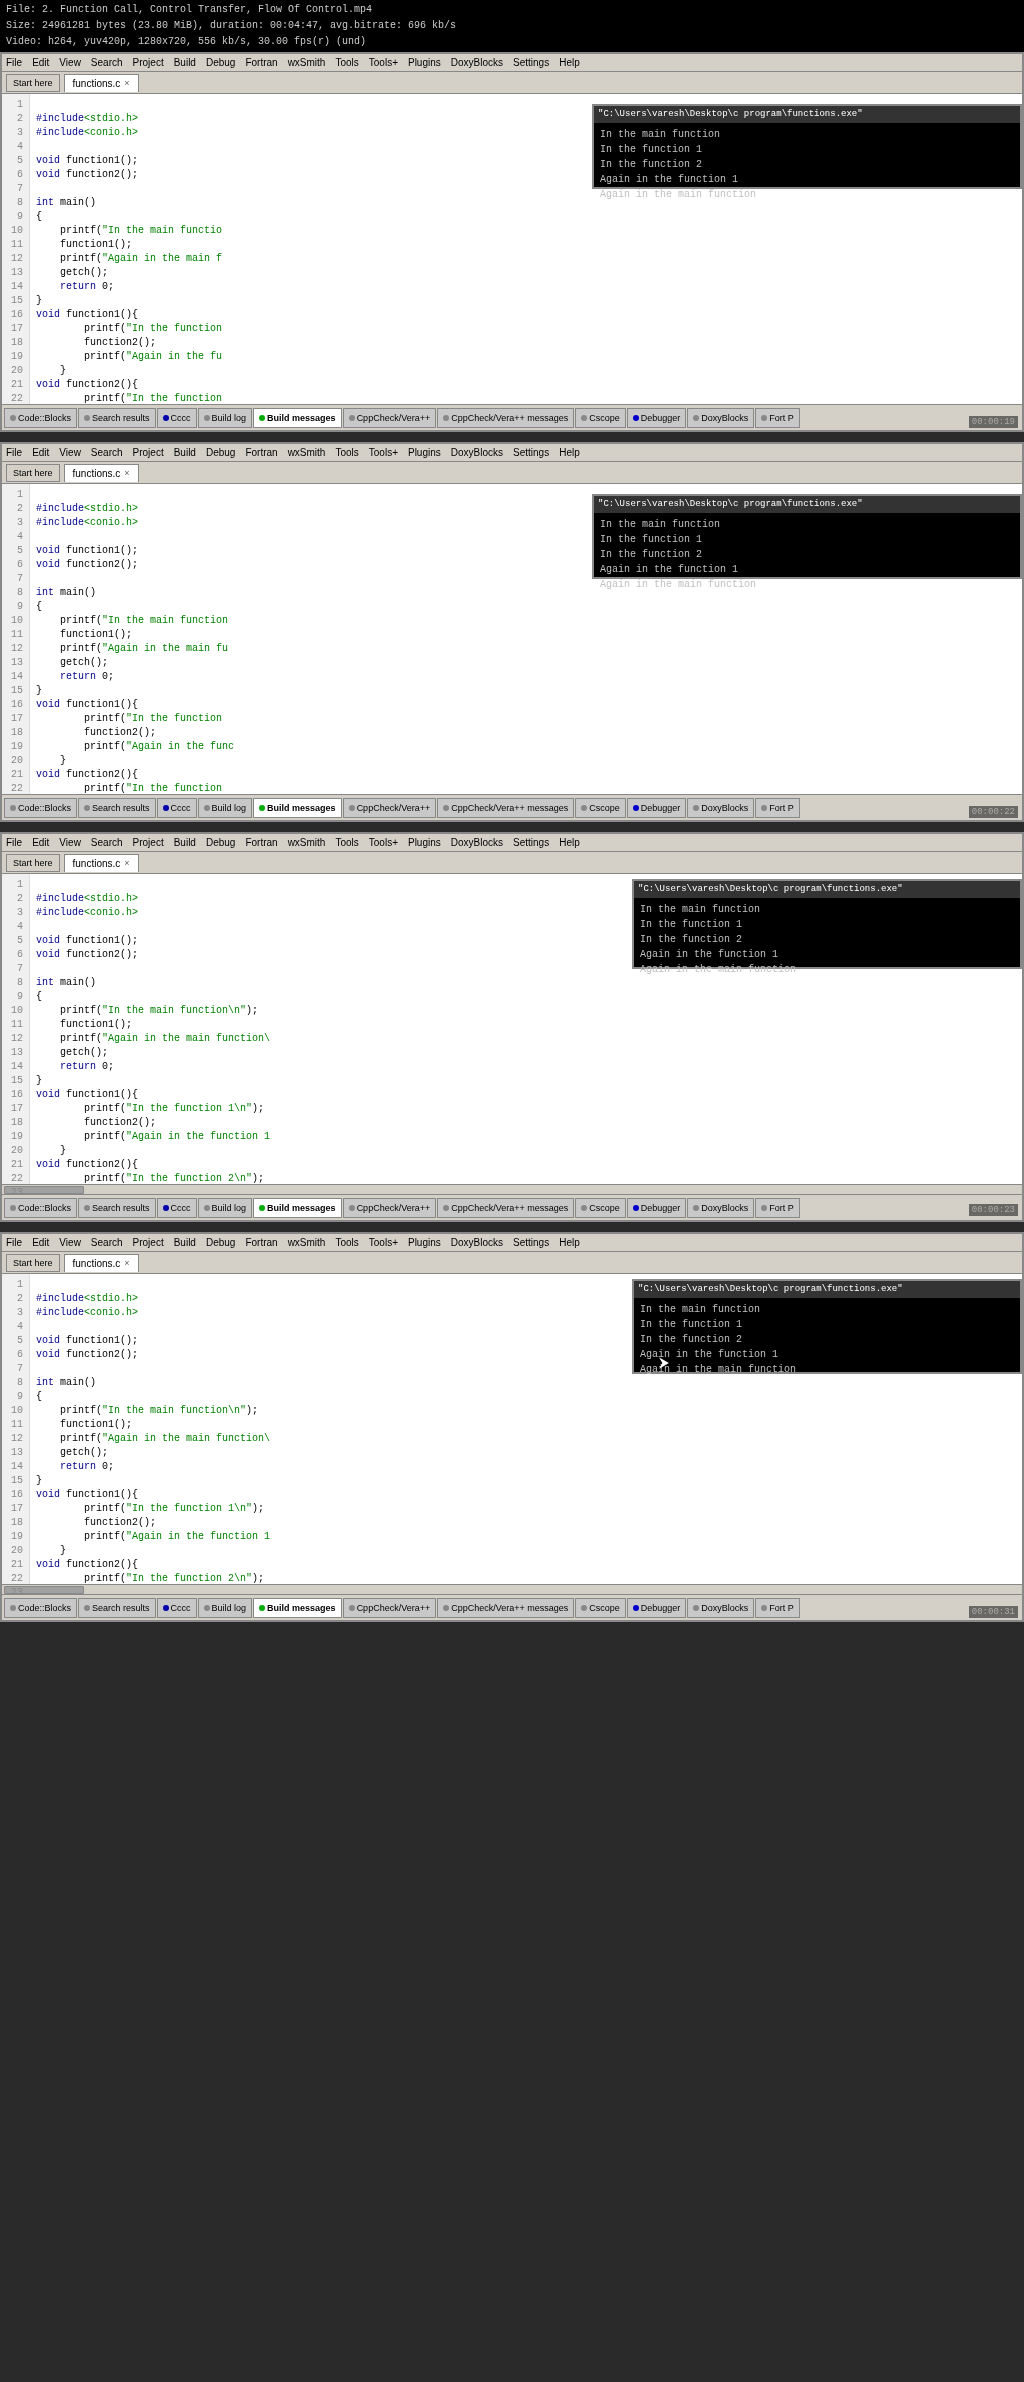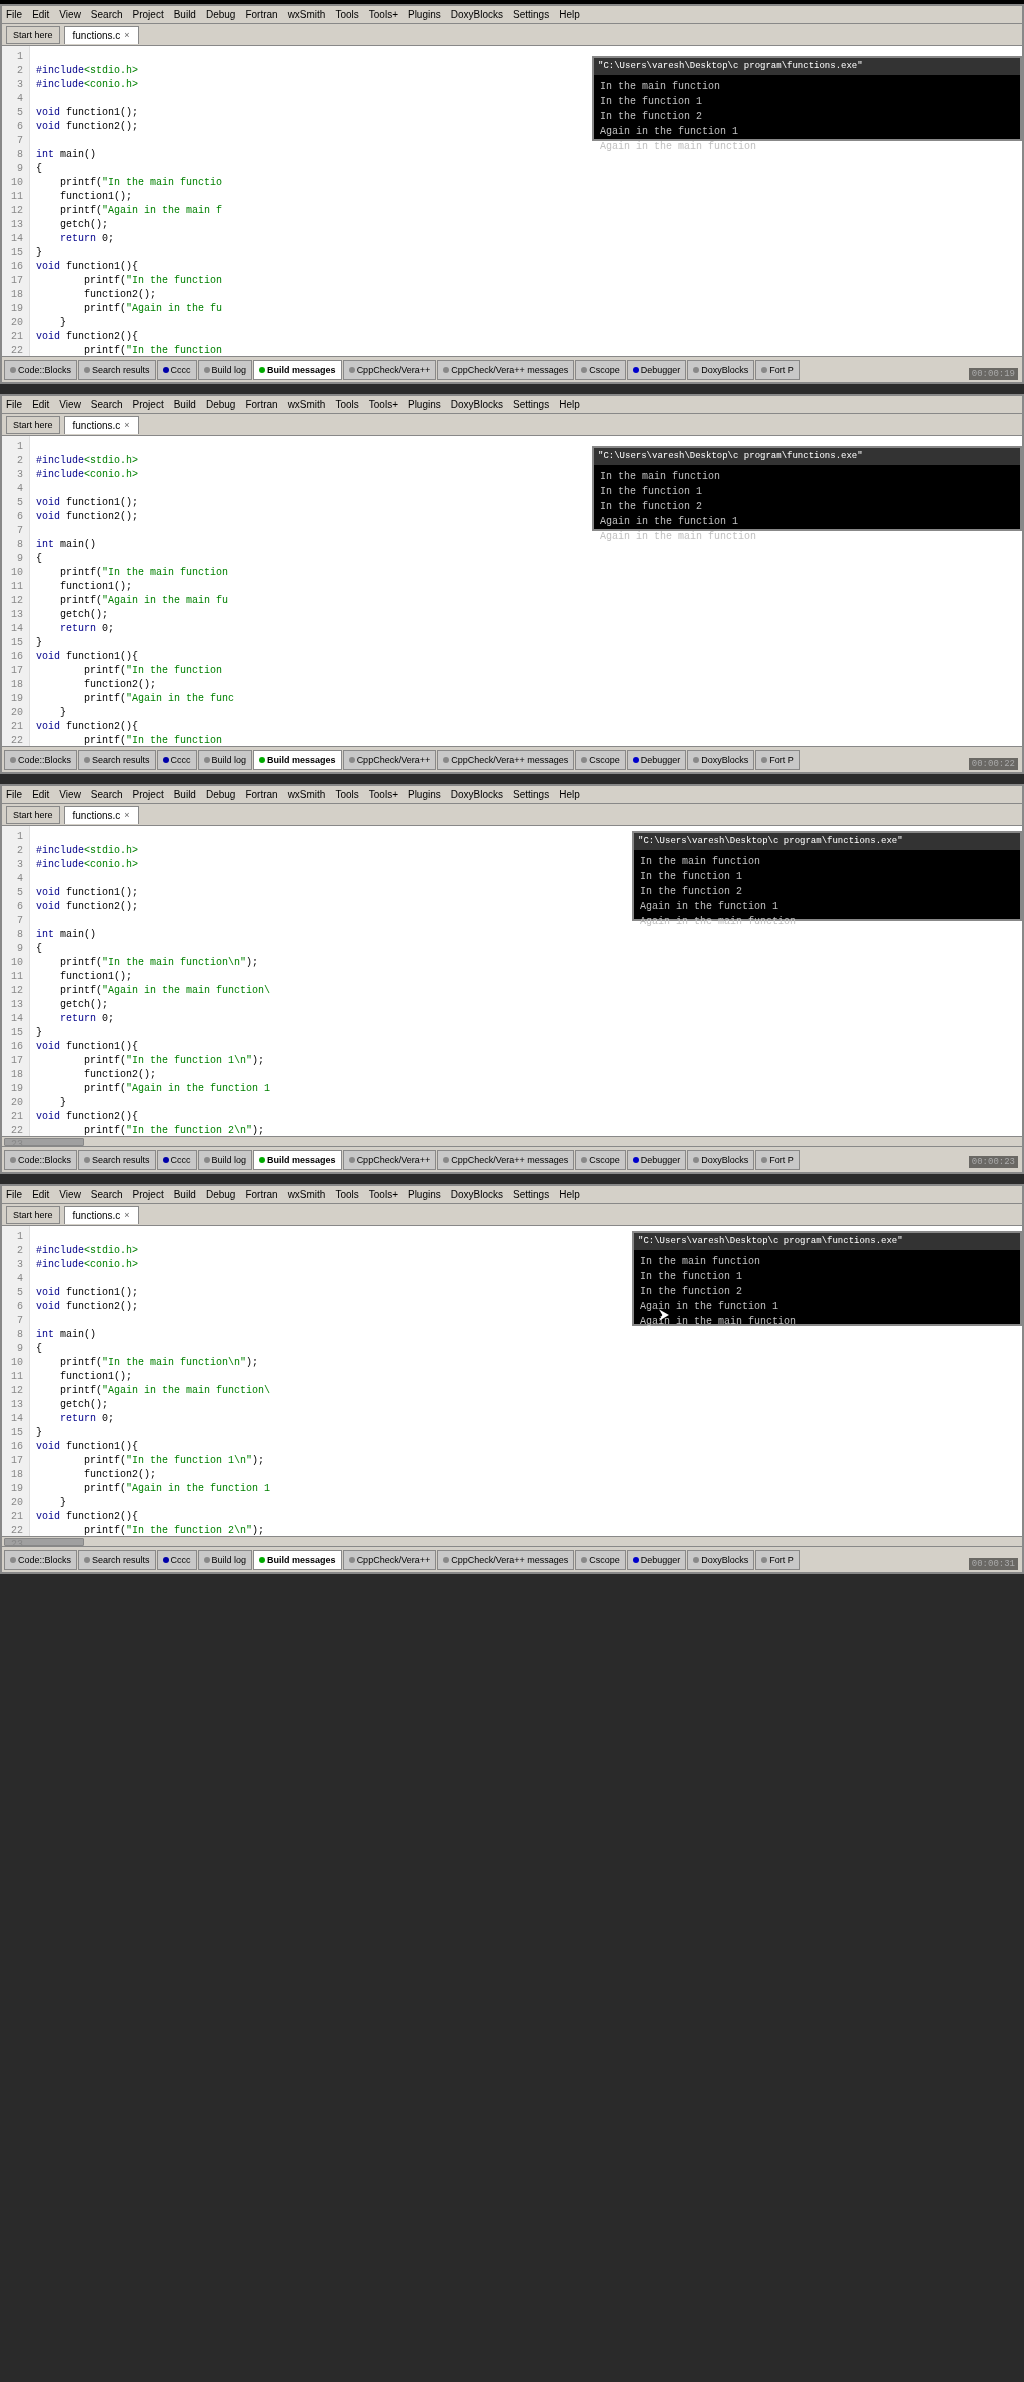--- a/index.html
+++ b/index.html
@@ -26,20 +26,23 @@
       font-size: 10px;
       padding: 2px 6px;
       line-height: 16px;
     }
 
   </style>
 </head>
 <body>
 
 <div class="file-info">
+  <div>File: 2. Function Call, Control Transfer, Flow Of Control.mp4</div>
+  <div>Size: 24961281 bytes (23.80 MiB), duration: 00:04:47, avg.bitrate: 696 kb/s</div>
+  <div>Video: h264, yuv420p, 1280x720, 556 kb/s, 30.00 fps(r) (und)</div>
 </div>
 
 <div class="video-section" style="margin-bottom:4px;">
   <div style="background:#d4d0c8; border:2px solid #888; margin:0;">
 
     <div style="background:#d4d0c8; height:18px; display:flex; align-items:center; padding:0 4px; gap:10px; font-size:10px; color:#000; font-family:Arial,sans-serif; border-bottom:1px solid #888;">
       <span style="cursor:pointer;">File</span>
       <span style="cursor:pointer;">Edit</span>
       <span style="cursor:pointer;">View</span>
       <span style="cursor:pointer;">Search</span>

